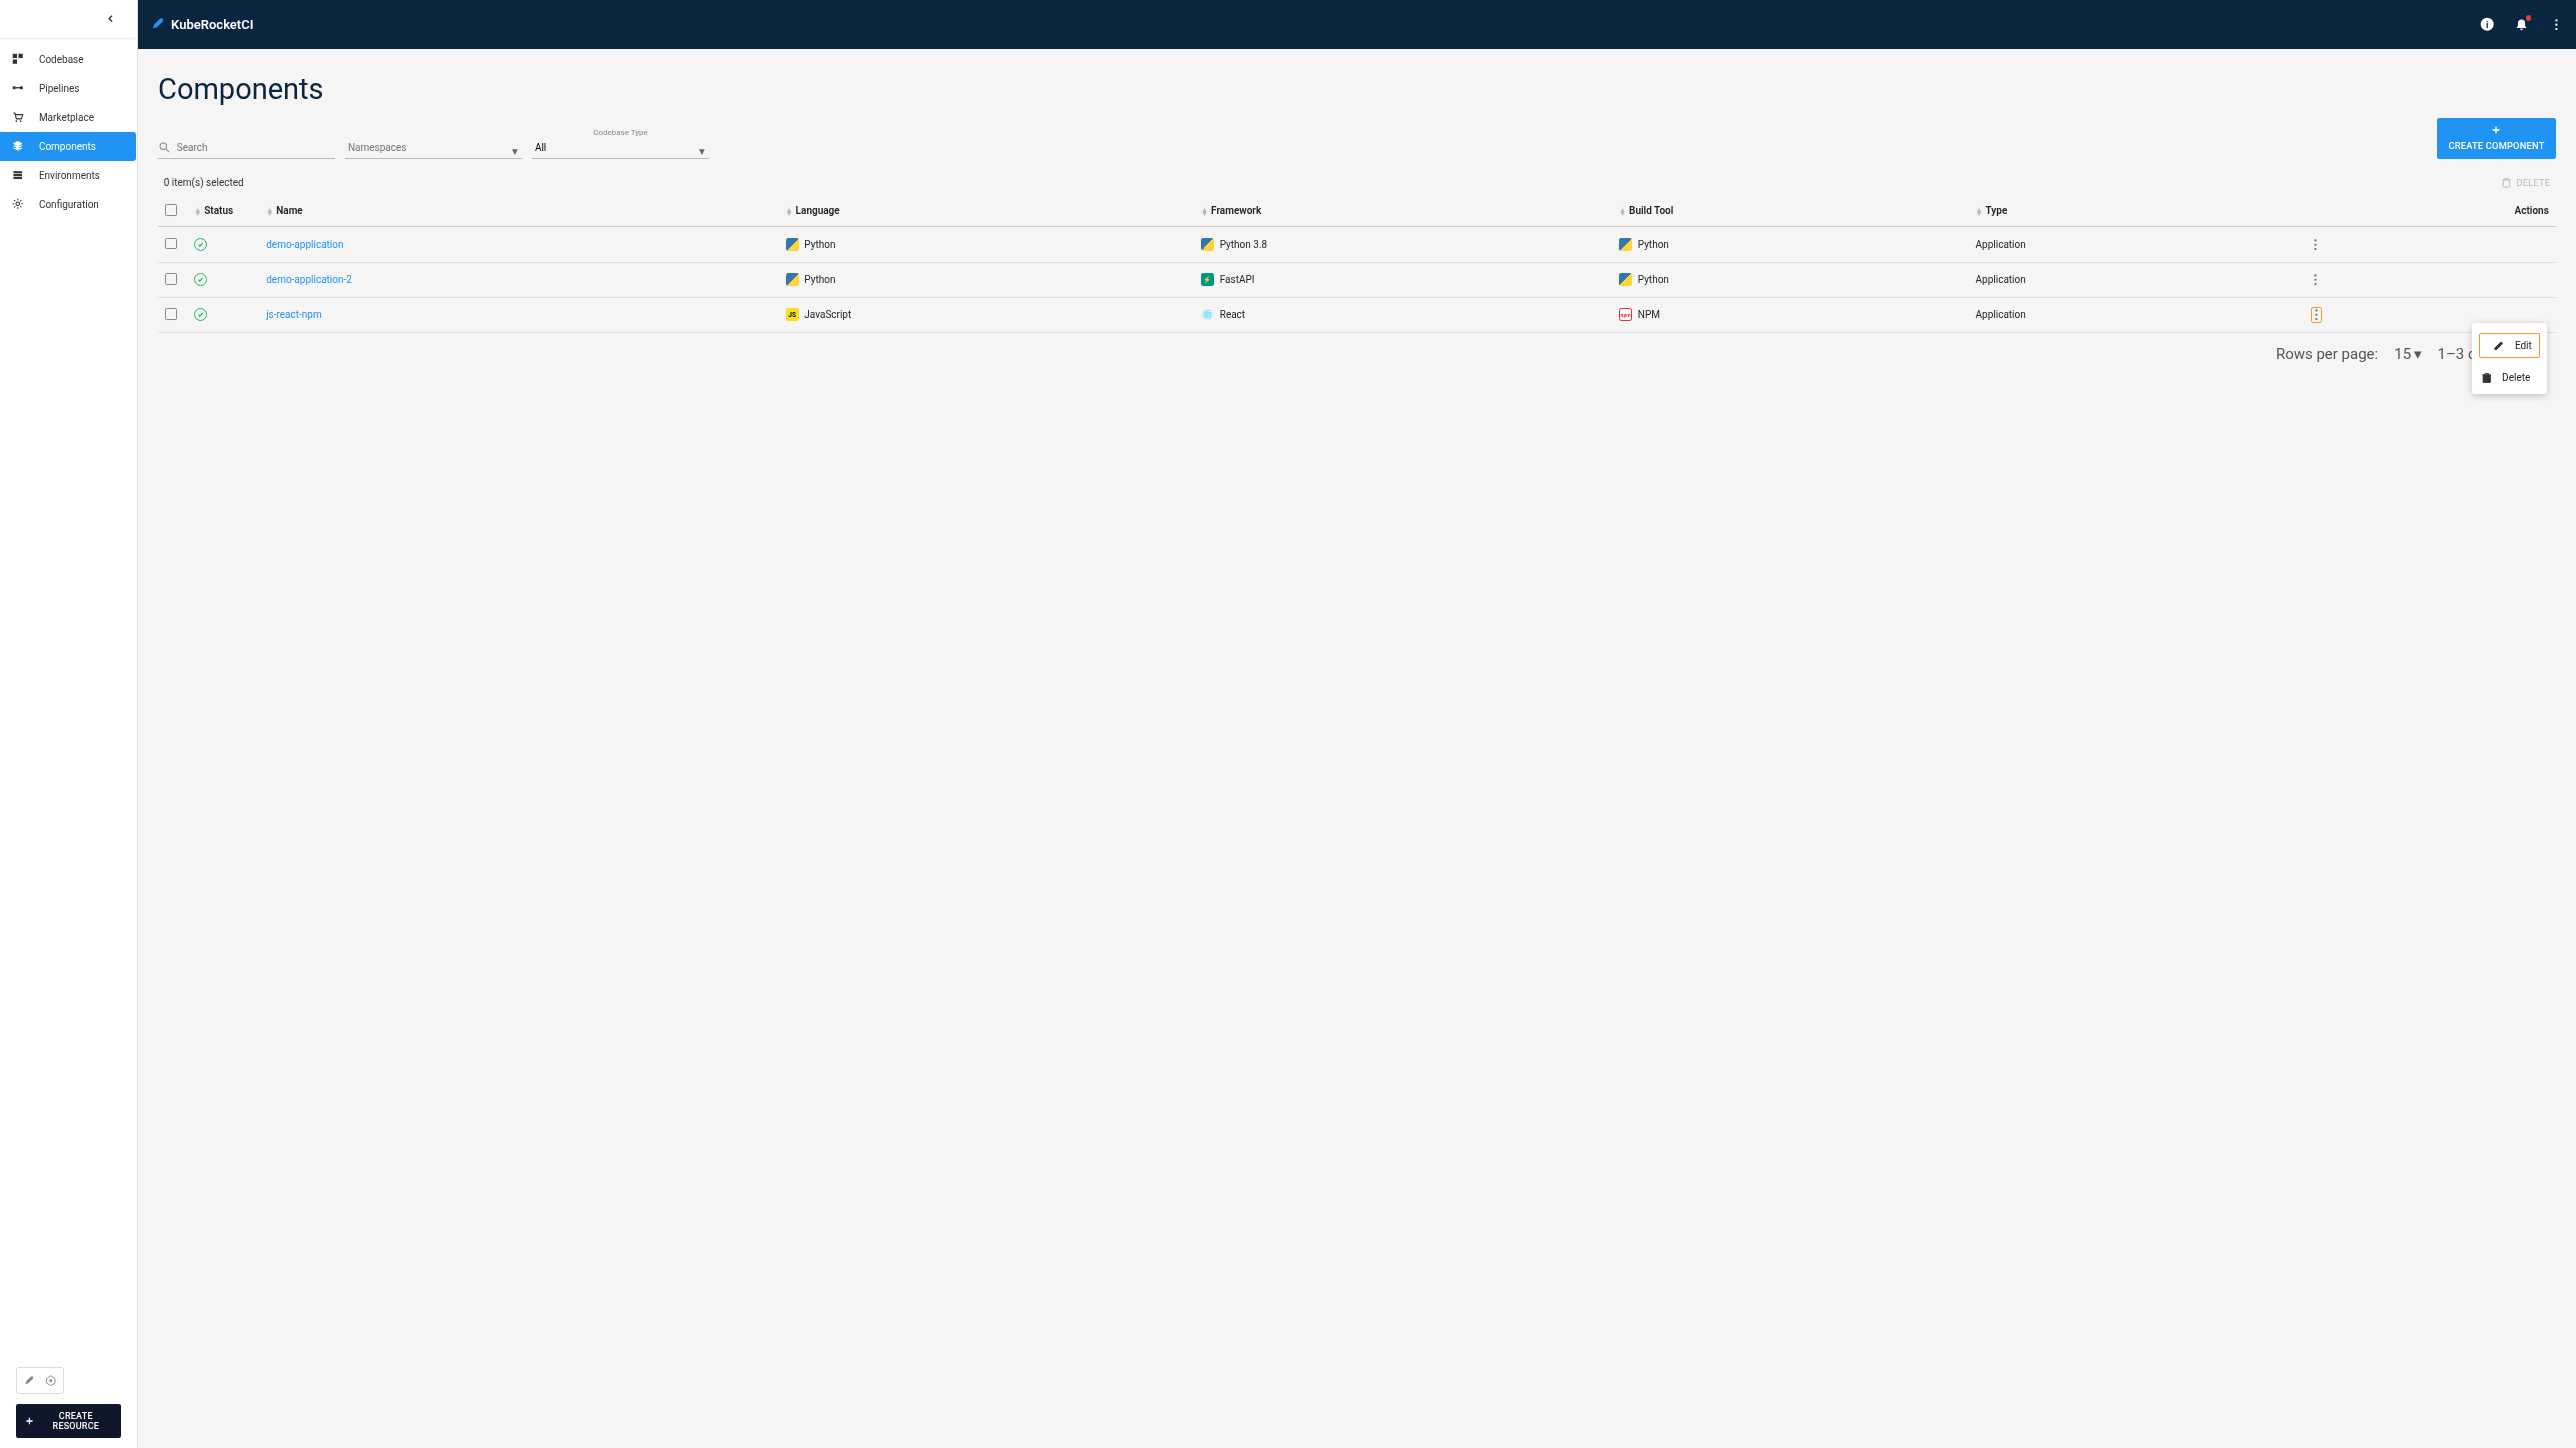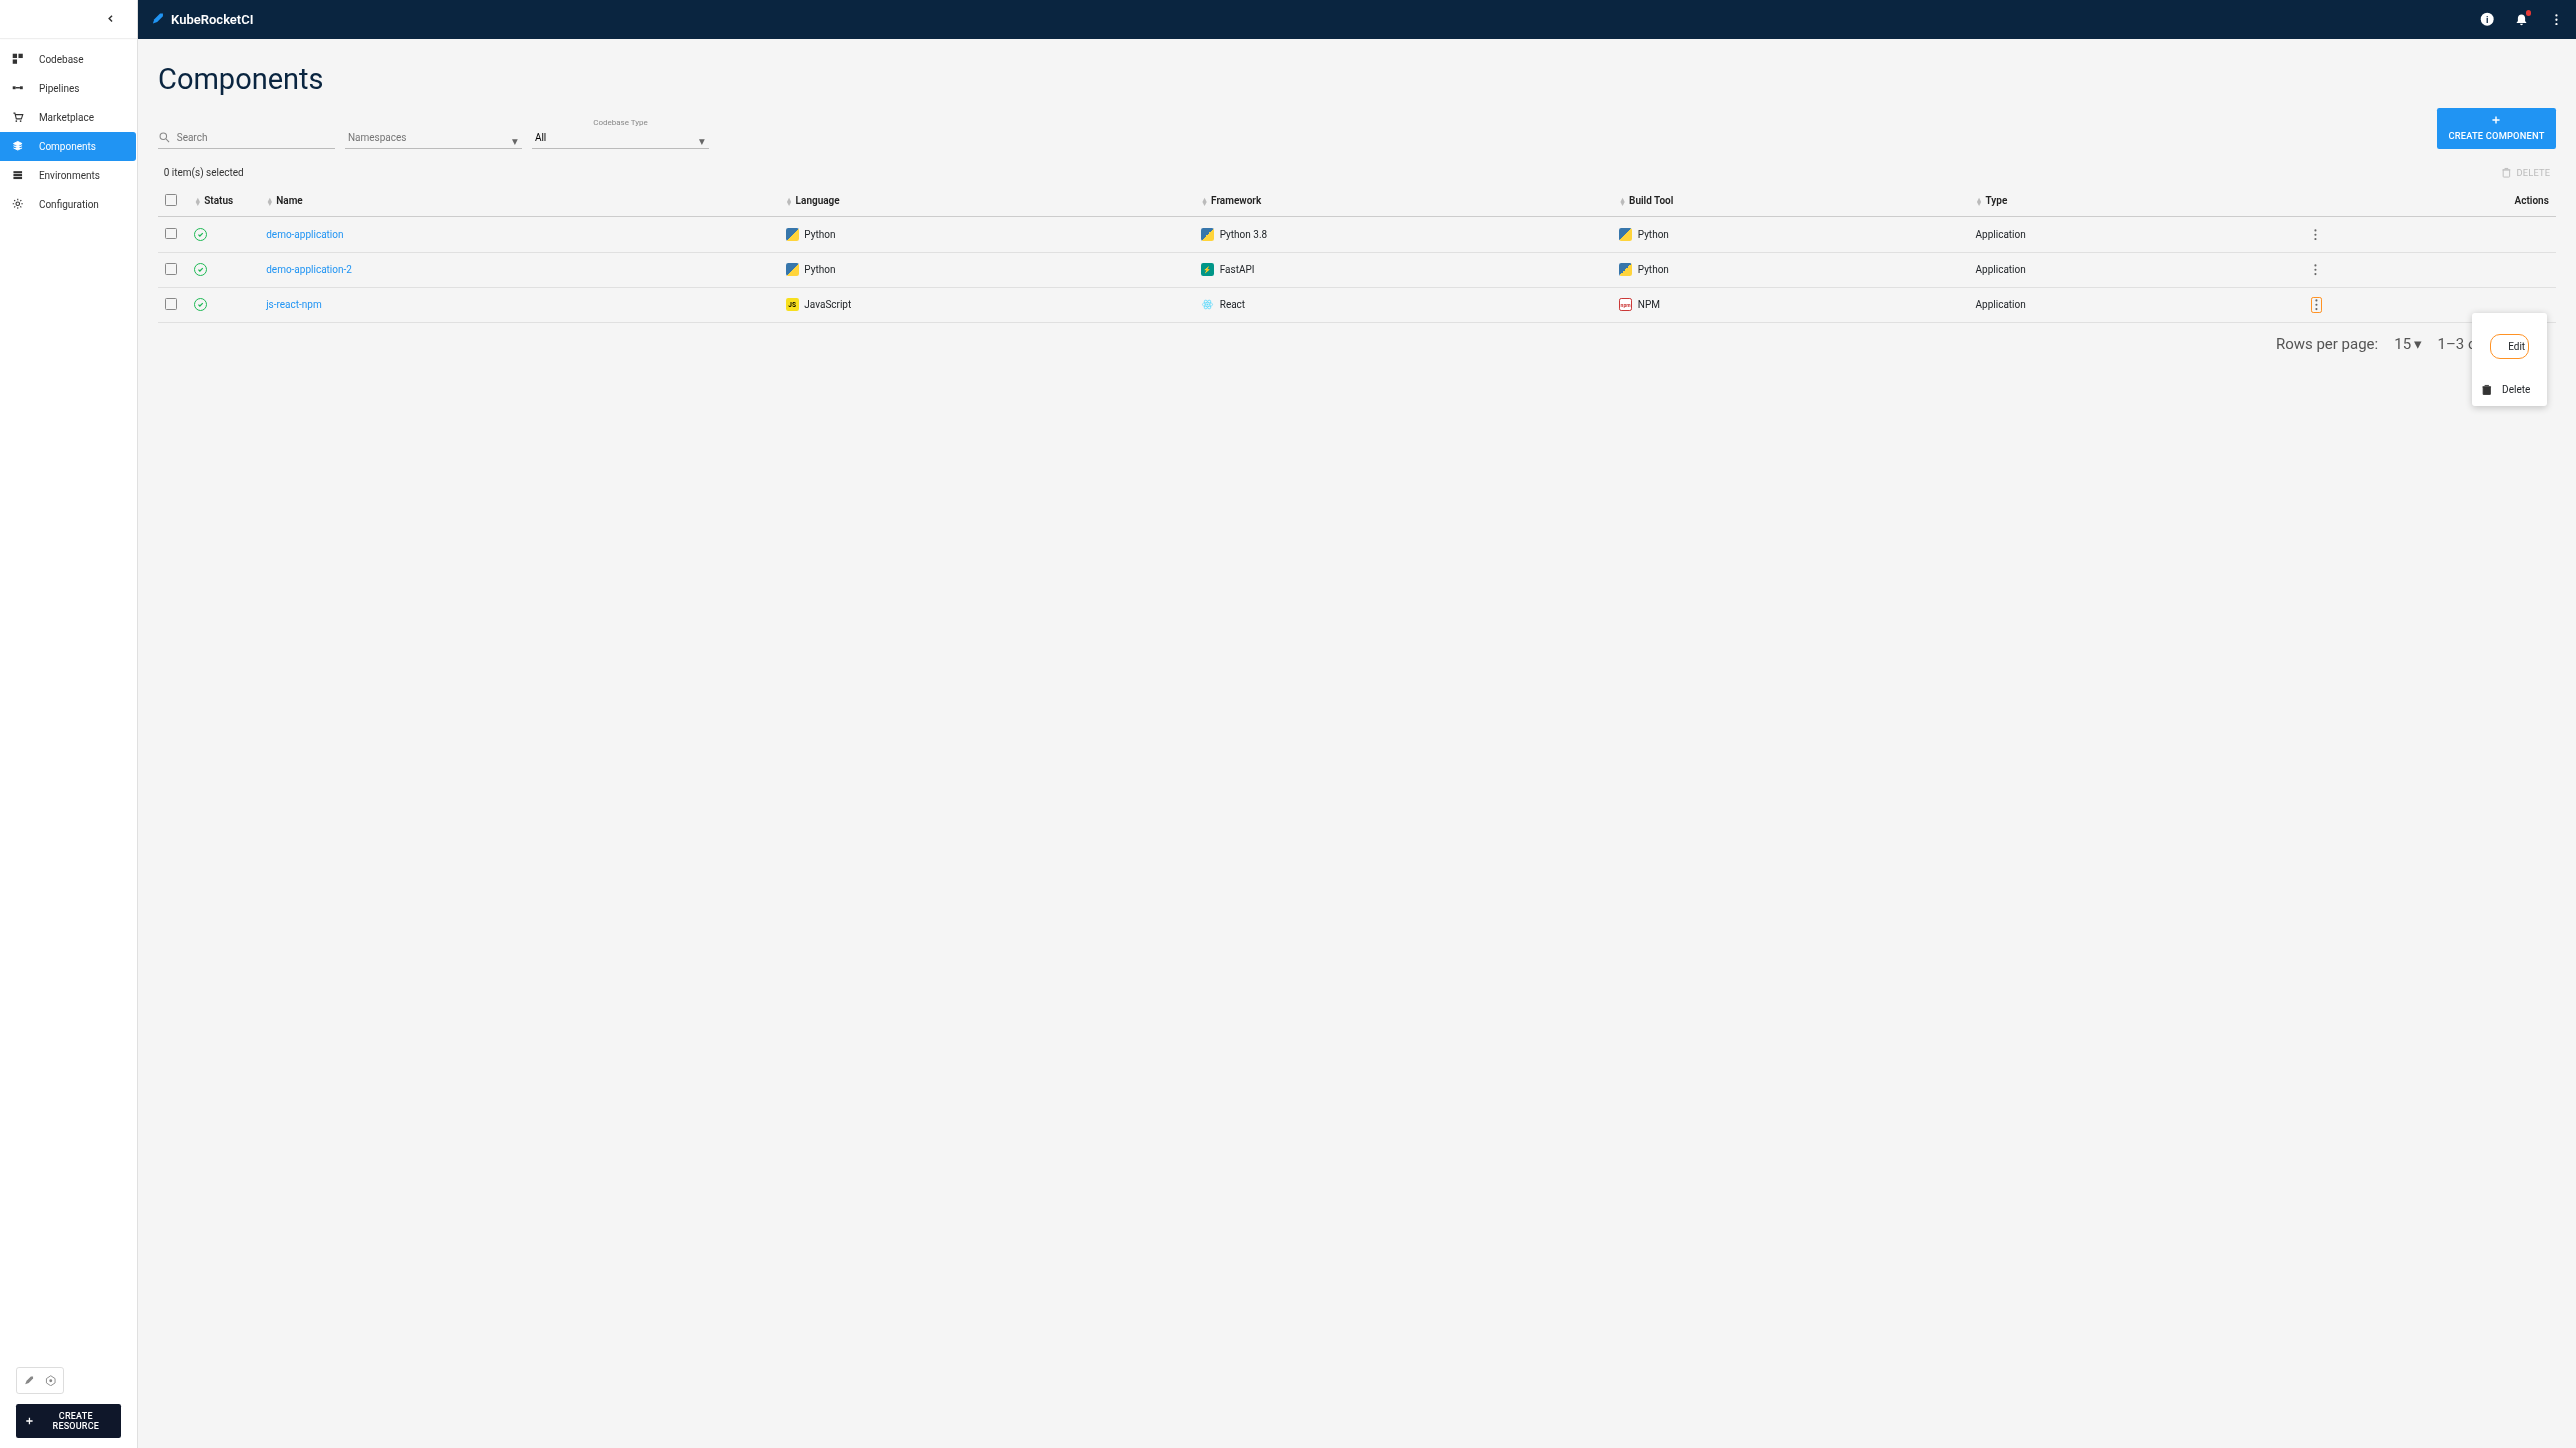--- a/index.html
+++ b/index.html
@@ -13,21 +13,21 @@
 .nav-item { display: flex; align-items: center; height: 29px; padding: 0 11.5px; gap: 14.4px; cursor: pointer; font-size: 10px; color: #333; }
 .nav-item.active { background: #2094f3; color: #fff; border-radius: 0 2.9px 2.9px 0; margin-right: 1.4px; }
 .nav-icon { width: 13px; height: 13px; display: flex; align-items: center; justify-content: center; flex-shrink: 0; }
 .sidebar-footer { padding: 10px 16px; display: flex; flex-direction: column; gap: 10px; align-items: flex-start; }
 .footer-icons { display: flex; gap: 2.9px; border: 0.7px solid #ddd; border-radius: 2.9px; padding: 2.9px; }
 .footer-icon-btn { width: 18.7px; height: 18.7px; display: flex; align-items: center; justify-content: center; cursor: pointer; border-radius: 1.4px; }
 .create-resource-btn { background: #0f172a; color: #fff; border: none; padding: 7.2px 8.6px; font-size: 9px; font-weight: 500; border-radius: 2.2px; cursor: pointer; display: flex; align-items: center; gap: 5.7px; letter-spacing: 0.2px; }
 
 
 .main { flex: 1; display: flex; flex-direction: column; }
-.header { height: 39px; background: #0a2540; display: flex; align-items: center; padding: 0 11.5px; color: #fff; gap: 7.2px; }
+.header { height: 49px; background: #0a2540; display: flex; align-items: center; padding: 0 11.5px; color: #fff; gap: 7.2px; }
 .brand { font-size: 13px; font-weight: 600; display: flex; align-items: center; gap: 7.2px; }
 .header-spacer { flex: 1; }
 .header-icon { width: 16px; height: 16px; cursor: pointer; display: flex; align-items: center; justify-content: center; position: relative; margin-left: 11.5px; }
 .notif-dot { position: absolute; top: -1.4px; right: -1.4px; width: 5.7px; height: 5.7px; background: #e53935; border-radius: 50%; }
 
 
 .content { flex: 1; padding: 23px 20px; overflow: auto; }
 .page-title { font-size: 29px; font-weight: 400; color: #0a2540; margin-bottom: 11.5px; }
 .page-subtitle { font-size: 10px; color: #444; margin-bottom: 20px; }
 .learn-more { color: #2094f3; cursor: pointer; }
@@ -59,21 +59,21 @@
 .status-ok { width: 13px; height: 13px; border: 1.4px solid #1db954; border-radius: 50%; display: inline-flex; align-items: center; justify-content: center; color: #1db954; }
 .lang-cell { display: flex; align-items: center; gap: 5.7px; }
 .lang-icon { width: 13px; height: 13px; border-radius: 2.2px; display: flex; align-items: center; justify-content: center; font-size: 6.5px; font-weight: bold; }
 .actions-cell { text-align: right; }
 .kebab { cursor: pointer; padding: 2.9px; display: inline-flex; }
 .highlight-box { border: 1.4px solid #ff9223; border-radius: 2.2px; padding: 1.4px 2.9px; }
 
 
 .context-menu { position: absolute; right: 29px; top: 274px; background: #fff; box-shadow: 0 1.4px 7.2px rgba(0,0,0,0.2); border-radius: 2.9px; padding: 2.9px 0; width: 75px; z-index: 100; }
 .context-item { display: flex; align-items: center; gap: 10px; padding: 7.2px 8.6px; font-size: 10px; cursor: pointer; }
-.context-item.highlighted { border: 1.4px solid #ff9223; border-radius: 10px; margin: 18px; padding: 5.7px 7.2px; }
+.context-item.highlighted { border: 1.4px solid #ff9223; border-radius: 2px; margin: 7px; padding: 5.7px 7.2px; justify-content: flex-end; }
 
 
 .pagination { display: flex; align-items: center; justify-content: flex-end; gap: 16px; padding: 10px 7.2px; font-size: 15px; color: #555; }
 .page-nav { color: #bbb; cursor: pointer; padding: 2.9px; }
 .rows-select { display: flex; align-items: center; gap: 2.9px; }
 </style>
 </head>
 <body>
 
 <div class="app">

